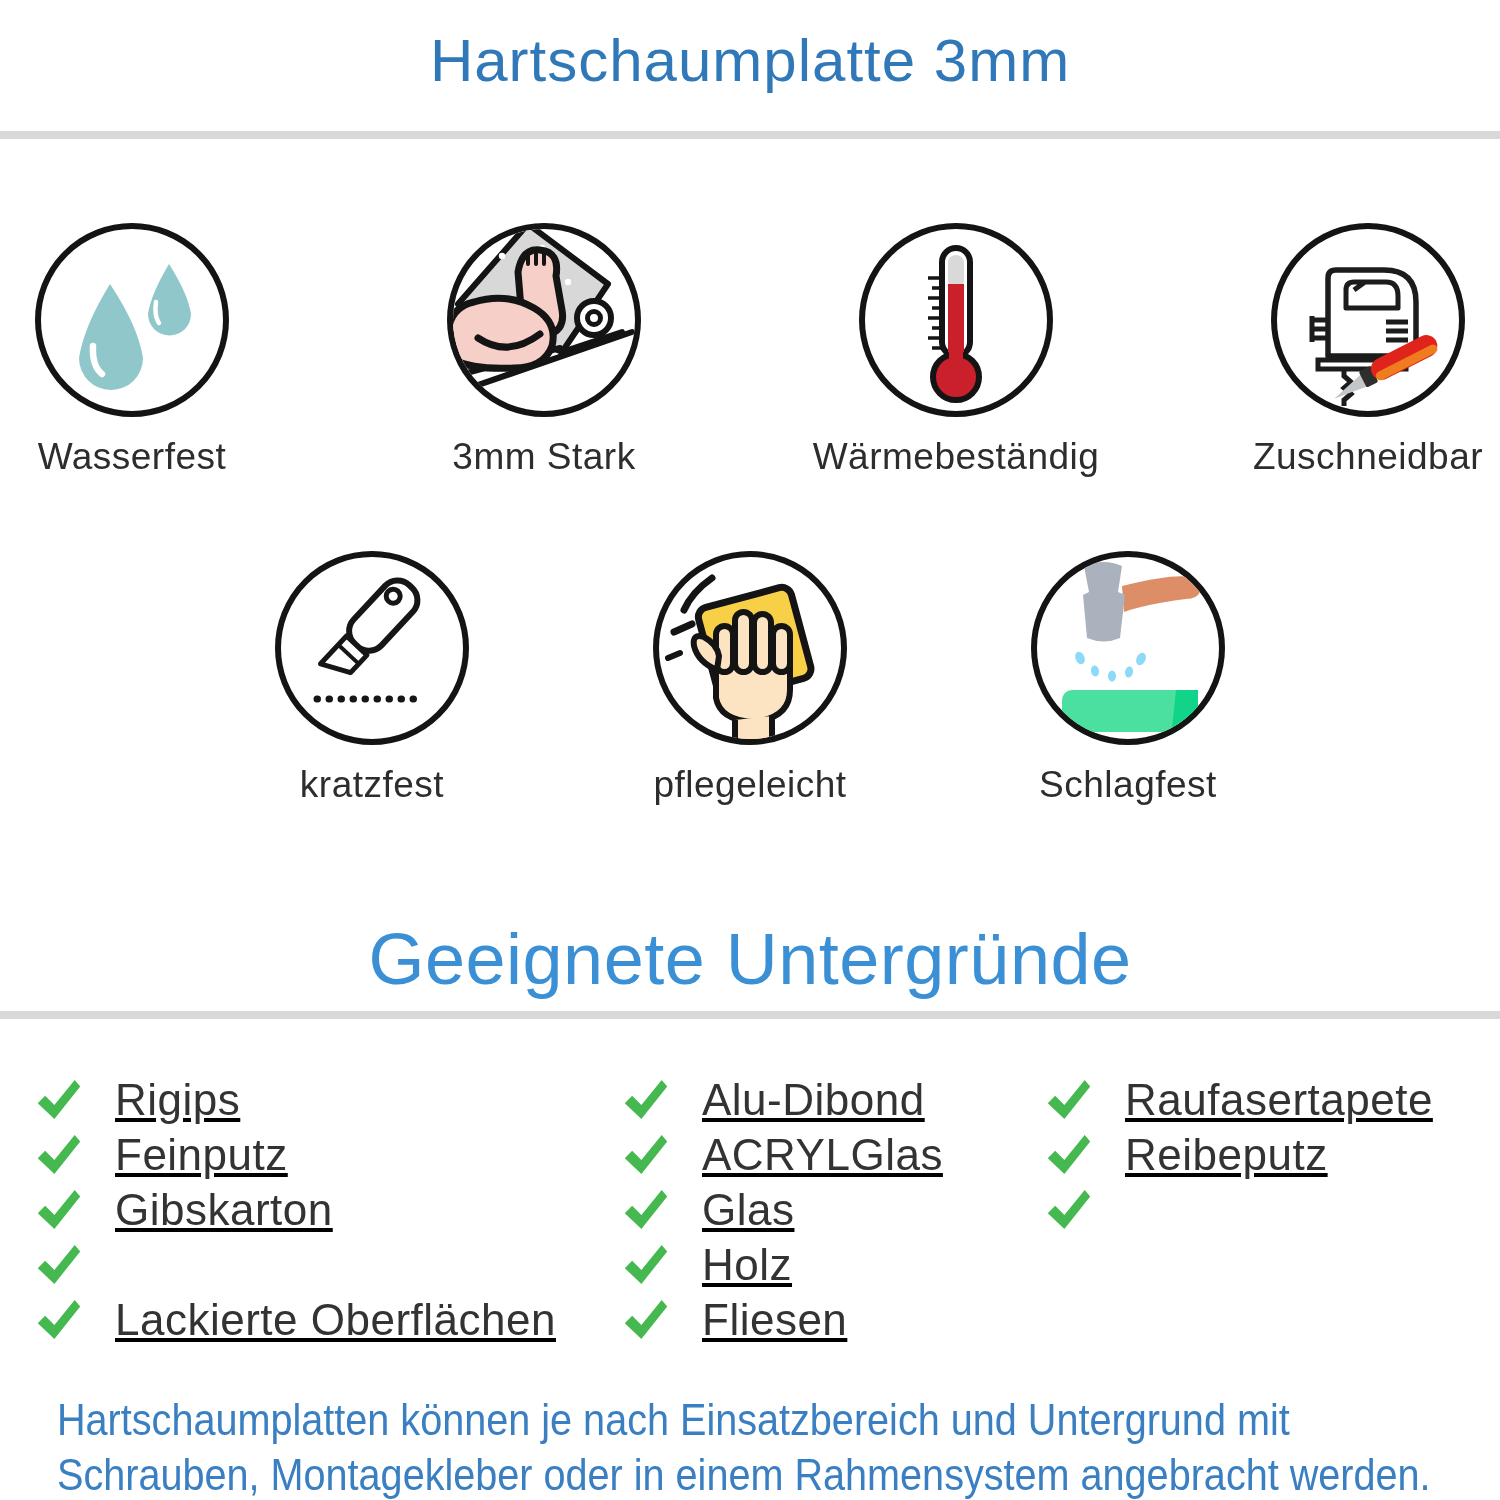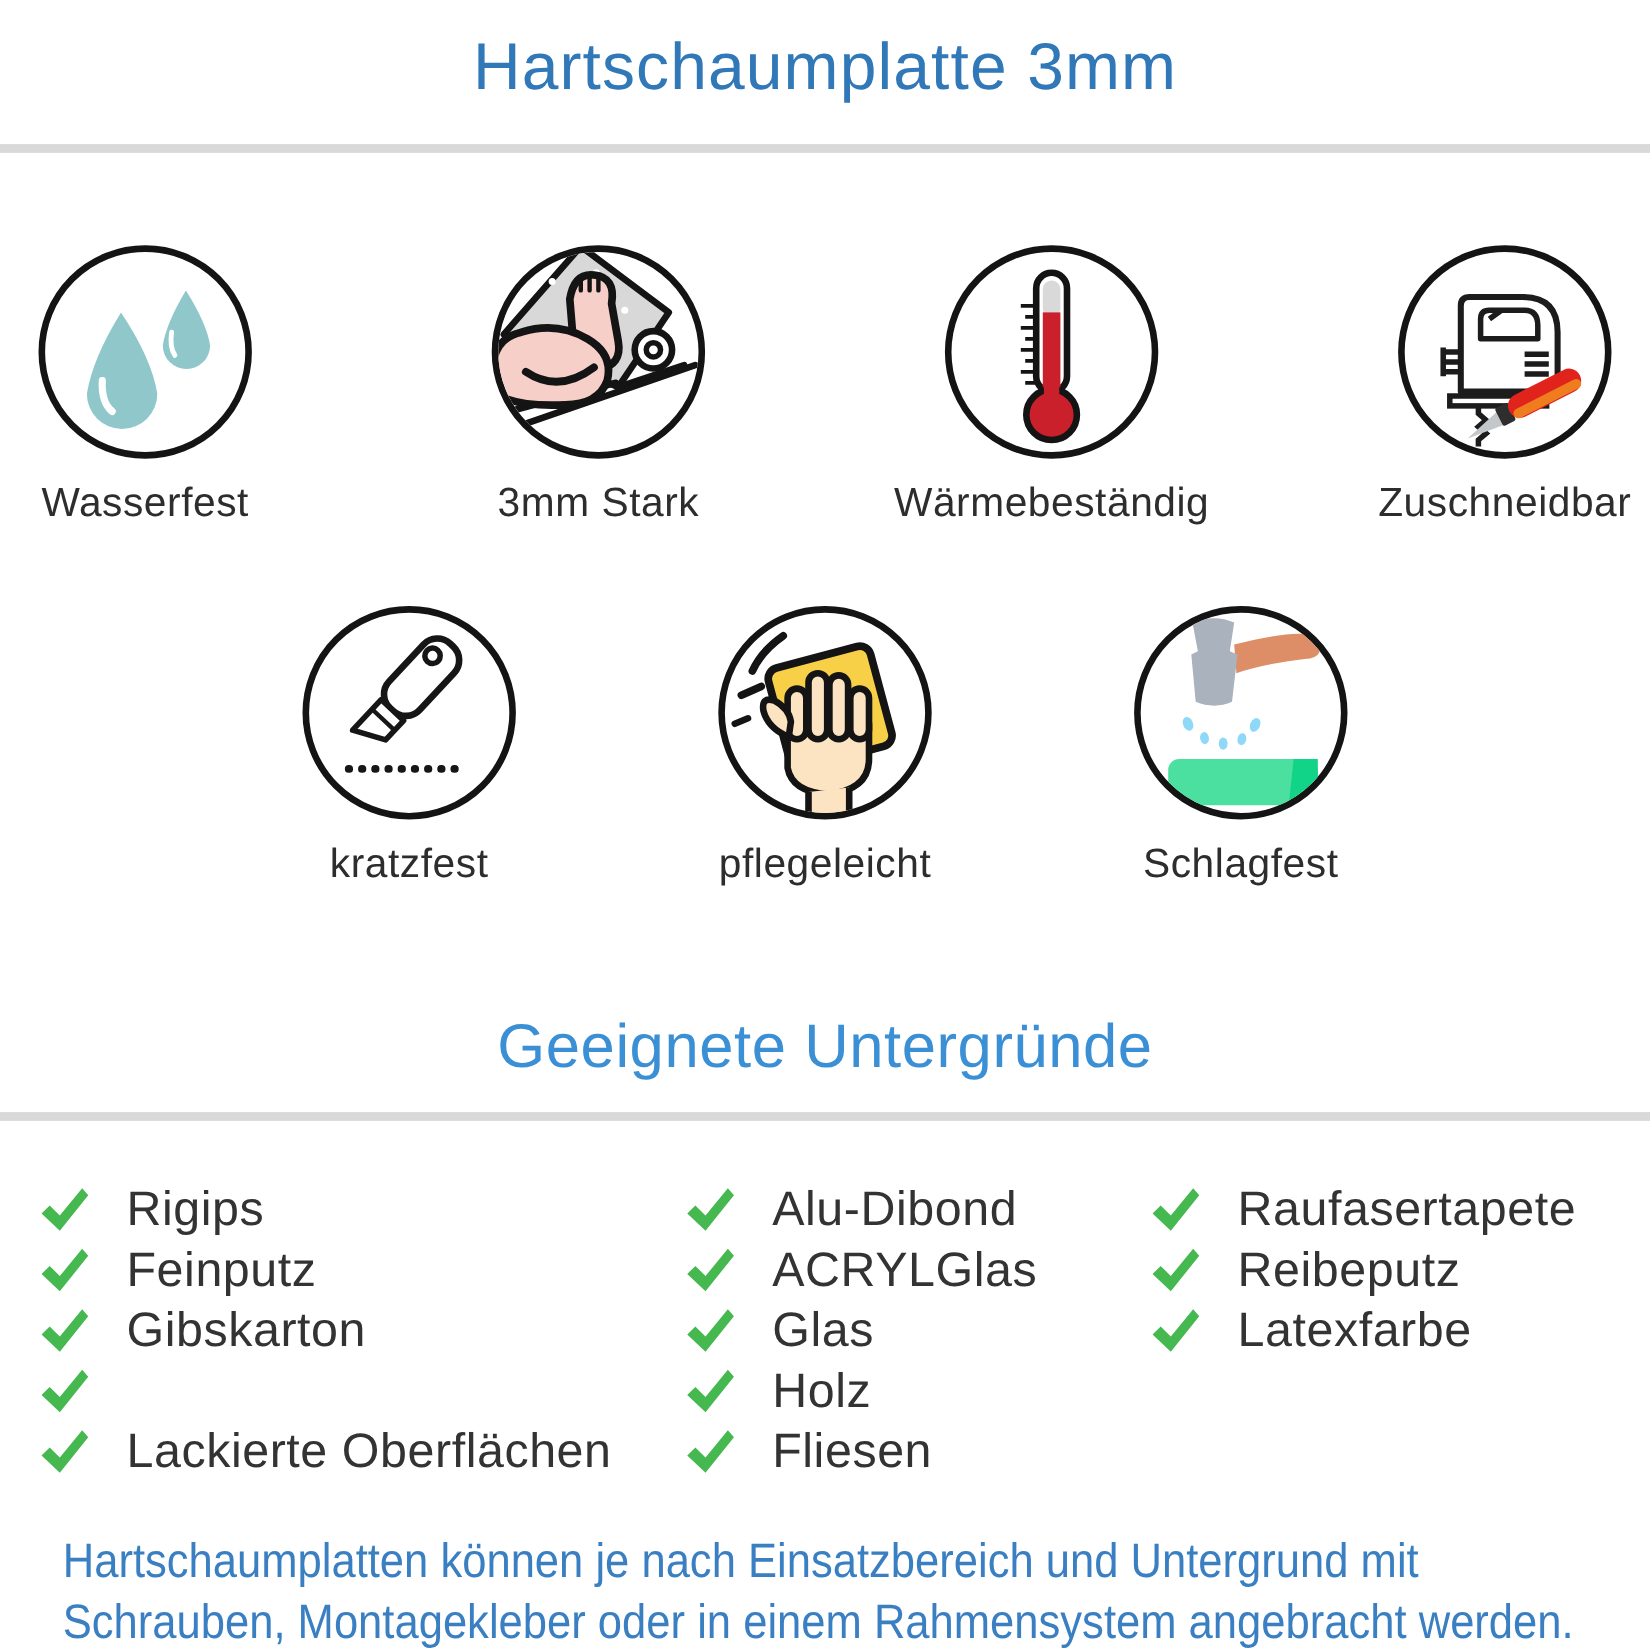--- a/index.html
+++ b/index.html
@@ -17,23 +17,23 @@
   .feature-row{position:absolute;left:0;width:100%;display:flex;box-sizing:border-box;}
   .feature-row-1{top:220px;padding:0 32px;justify-content:space-between;}
   .feature-row-2{top:548px;justify-content:center;gap:178px;}
   .feature{width:200px;display:flex;flex-direction:column;align-items:center;}
   .feature .icon-wrap{width:200px;height:200px;}
   .feature-label{
     margin-top:16px;font-size:37px;color:#2d2d2d;white-space:nowrap;letter-spacing:0.5px;
   }
   .section-title{
     position:absolute;top:918px;left:0;width:100%;text-align:center;
-    font-size:56px;color:#3b90d5;font-weight:400;letter-spacing:0.5px;
-  }
-  .substrate-col{position:absolute;top:1072px;list-style:none;margin:0;padding:0;}
+    font-size:72px;color:#3b90d5;font-weight:400;letter-spacing:0.5px;
+  }
+  .substrate-col{position:absolute;top:1072px;list-style:none;margin:0;padding:0;text-decoration:underline;}
   .substrate-col-1{left:35px;}
   .substrate-col-2{left:622px;}
   .substrate-col-3{left:1045px;}
   .substrate-item{height:55px;display:flex;align-items:center;gap:32px;}
   .substrate-item .check{width:48px;height:43px;flex:0 0 auto;}
   .substrate-label{font-size:44px;color:#333333;white-space:nowrap;letter-spacing:0.5px;}
   .footer-note{
     position:absolute;top:1392px;left:57px;color:#3a7fc2;font-size:44px;line-height:55px;
     transform:scaleX(0.9);transform-origin:0 0;white-space:nowrap;
   }
@@ -282,21 +282,20 @@
     <li class="substrate-item">
       <svg class="check" viewBox="0 0 52 46">
           <polygon points="3,27 11,19 21,29 43,2 49,9 21,44" fill="#45b94f"></polygon>
         </svg>
       <span class="substrate-label">Reibeputz</span>
       </li>
     <li class="substrate-item">
       <svg class="check" viewBox="0 0 52 46">
           <polygon points="3,27 11,19 21,29 43,2 49,9 21,44" fill="#45b94f"></polygon>
         </svg>
-      <span class="substrate-label">Latexfarbe</span>
       </li>
   </ul>
 
   <div class="footer-note">
     <div>Hartschaumplatten können je nach Einsatzbereich und Untergrund mit</div>
     <div>Schrauben, Montagekleber oder in einem Rahmensystem angebracht werden.</div>
   </div>
 
 </div>
 

